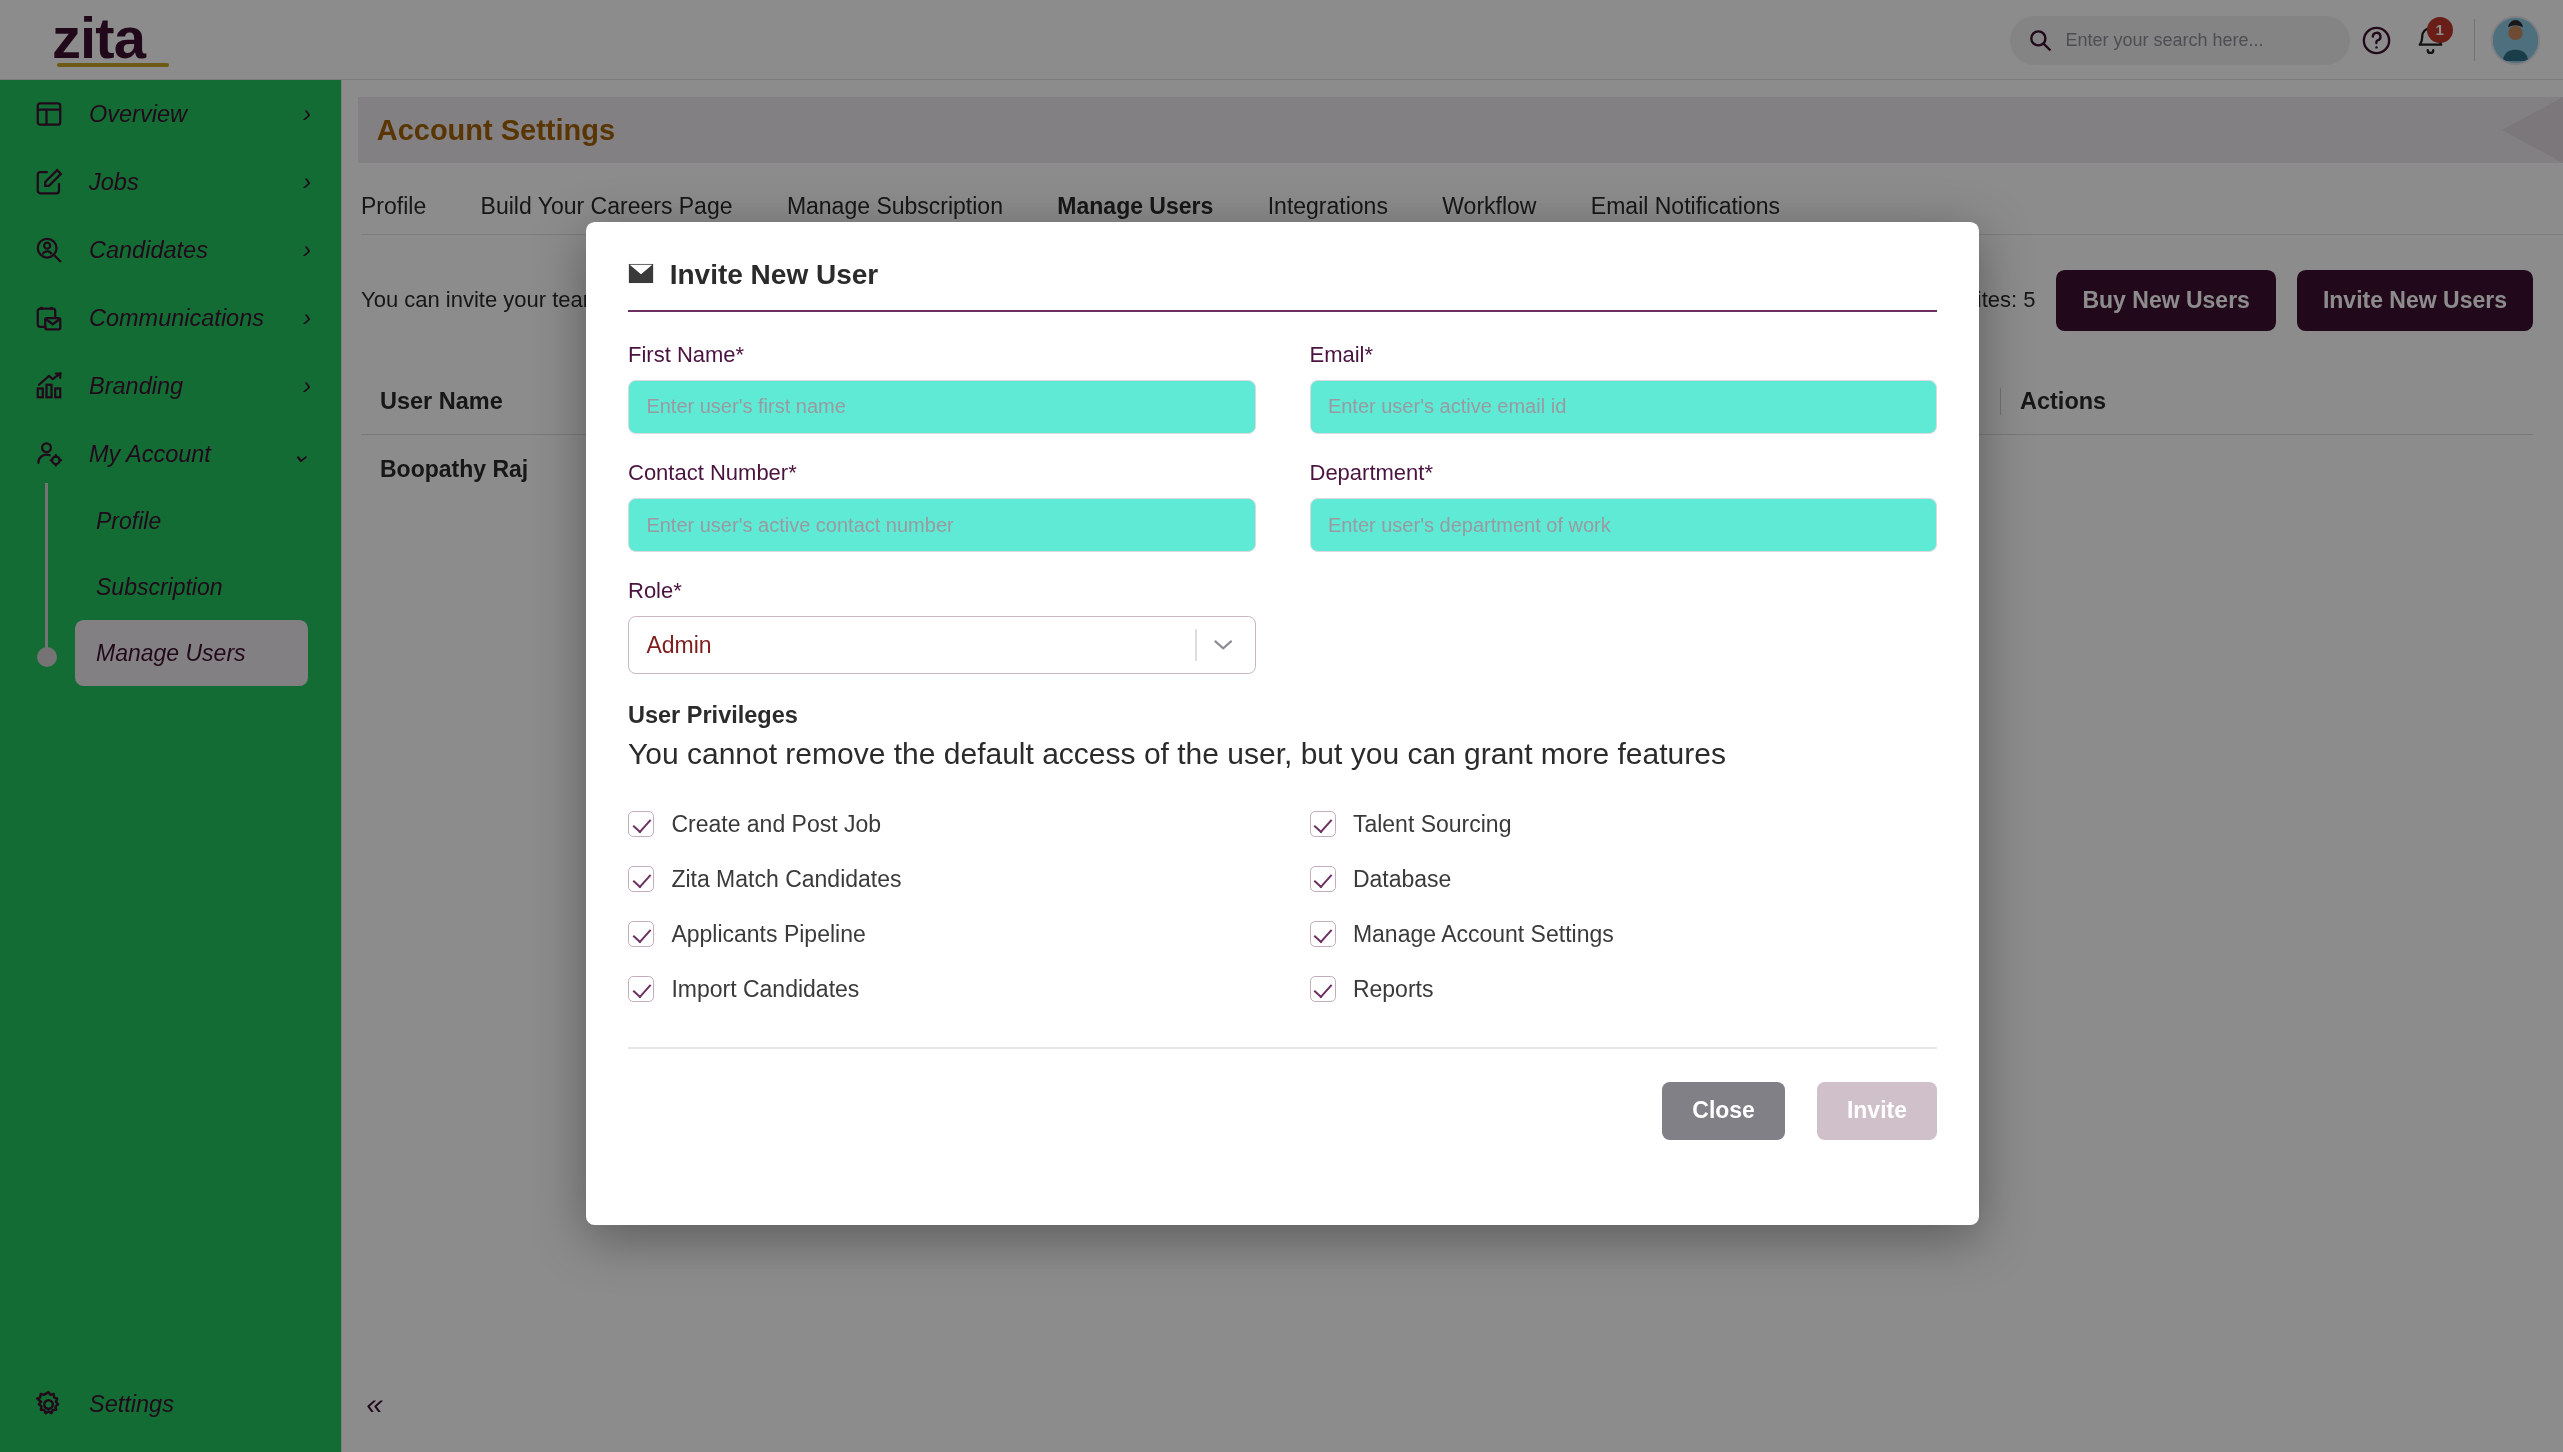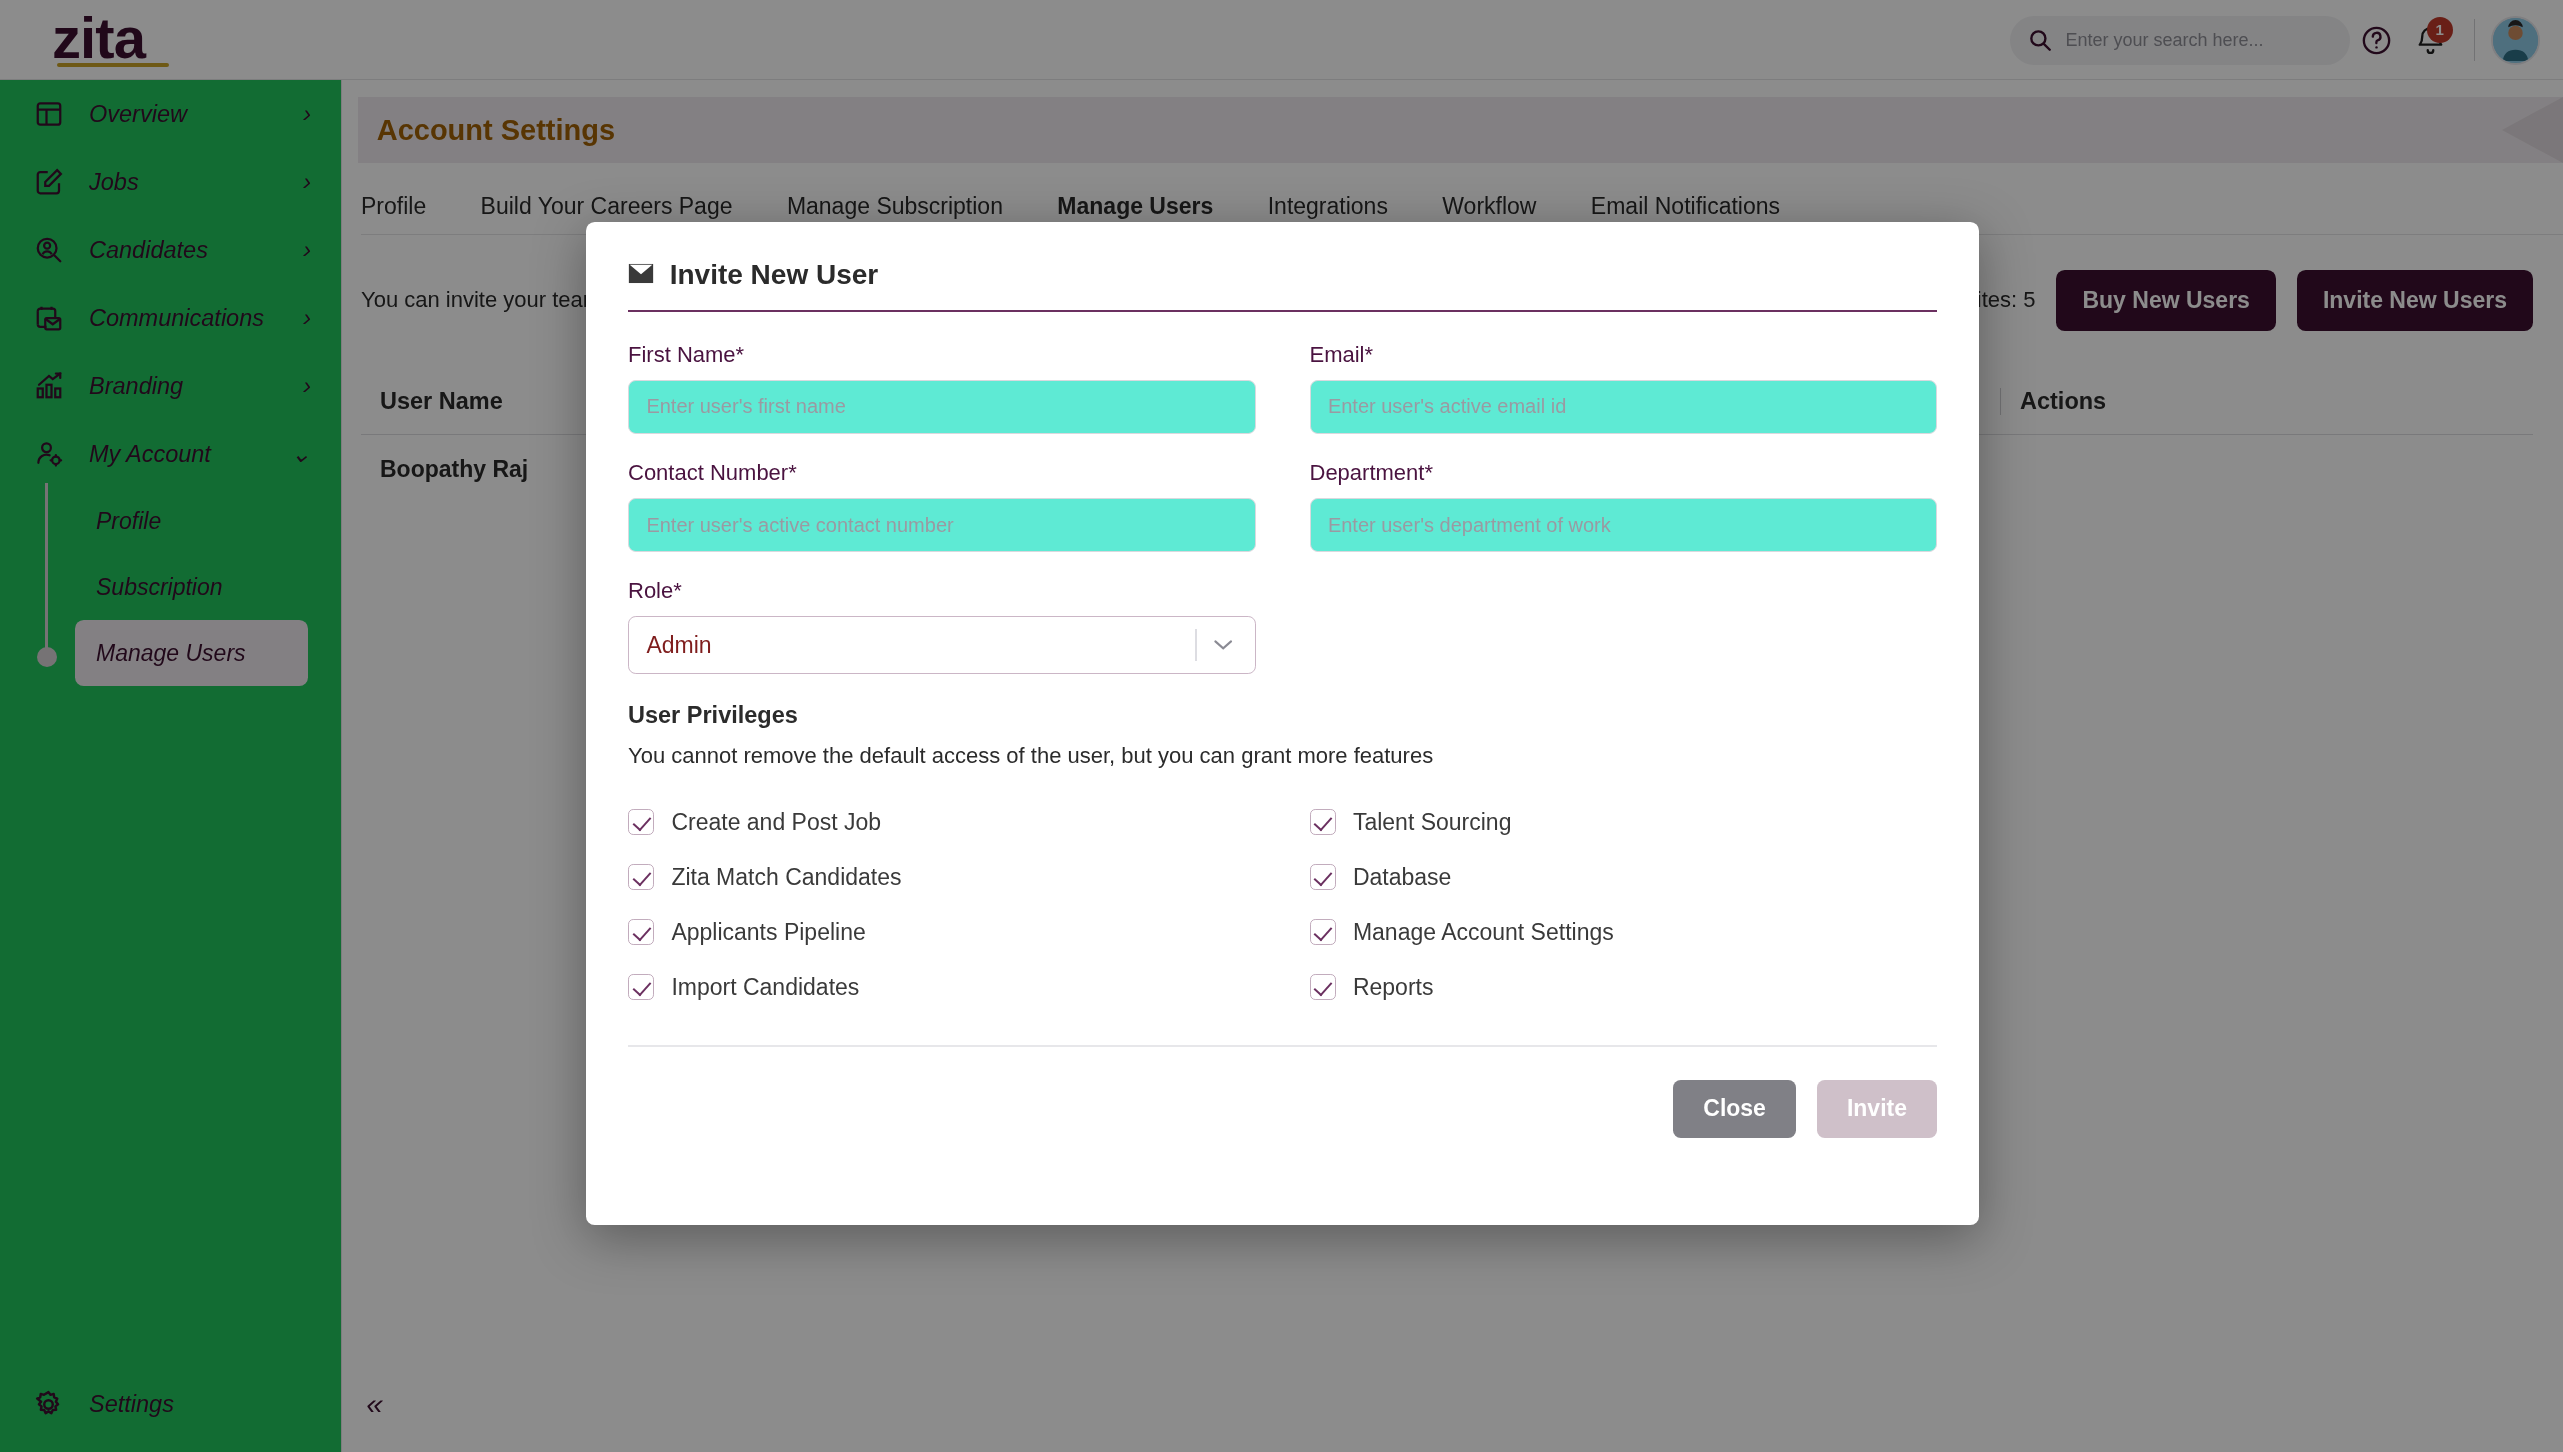--- a/index.html
+++ b/index.html
@@ -145,36 +145,36 @@
   }
   .finput::placeholder { color:#9a9aa2; }
   .fselect {
     width:100%; height:58px; border:1.7px solid #cbb6c6; border-radius:7.8px;
     background:#fff; display:flex; align-items:center; padding:0 17.4px; position:relative;
   }
   .fselect-val { font-size:23px; color:#7f1d1d; }
   .fselect-sep { position:absolute; right:58px; top:12.2px; bottom:12.2px; width:1.7px; background:#dddde2; }
   .fselect-chev { position:absolute; right:19px; color:#7d7d87; font-size:23px; line-height:1; }
   .priv-title { font-size:23.5px; font-weight:700; color:#2b2b2b; margin-top:1.7px; }
-  .priv-sub { font-size:22px; color:#2b2b2b; margin-top:14px; }
+  .priv-sub { font-size:30px; color:#2b2b2b; margin-top:8px; }
   .priv-grid {
     display:grid; grid-template-columns:1fr 1fr; column-gap:54px; row-gap:0; margin-top:26px;
   }
   .cb-row { display:flex; align-items:center; gap:17.4px; height:55px; cursor:pointer; }
   .cb {
     width:26px; height:26px; border:1.7px solid #c2acbd; border-radius:5.2px;
     background:#fff; position:relative; flex:0 0 26px;
   }
   .cb:after {
     content:""; position:absolute; left:7.8px; top:2.6px; width:7.8px; height:15px;
     border:solid #6b3060; border-width:0 2.6px 2.6px 0; transform:rotate(42deg);
   }
   .cb-label { font-size:23px; color:#3a3a3a; }
   .modal-footer-rule { height:1.7px; background:#e7e7ea; margin-top:30px; }
-  .modal-actions { display:flex; justify-content:flex-end; gap:21px; margin-top:33px; }
+  .modal-actions { display:flex; justify-content:flex-end; gap:32px; margin-top:33px; }
   .btn-close {
     background:#808086; color:#ffffff; font-size:23px; font-weight:700;
     border:none; border-radius:7.8px; padding:15.7px 30px; cursor:pointer;
   }
   .btn-invite {
     background:#cfc0c9; color:#ffffff; font-size:23px; font-weight:700;
     border:none; border-radius:7.8px; padding:15.7px 30px; cursor:default;
   }
 </style>
 </head>

